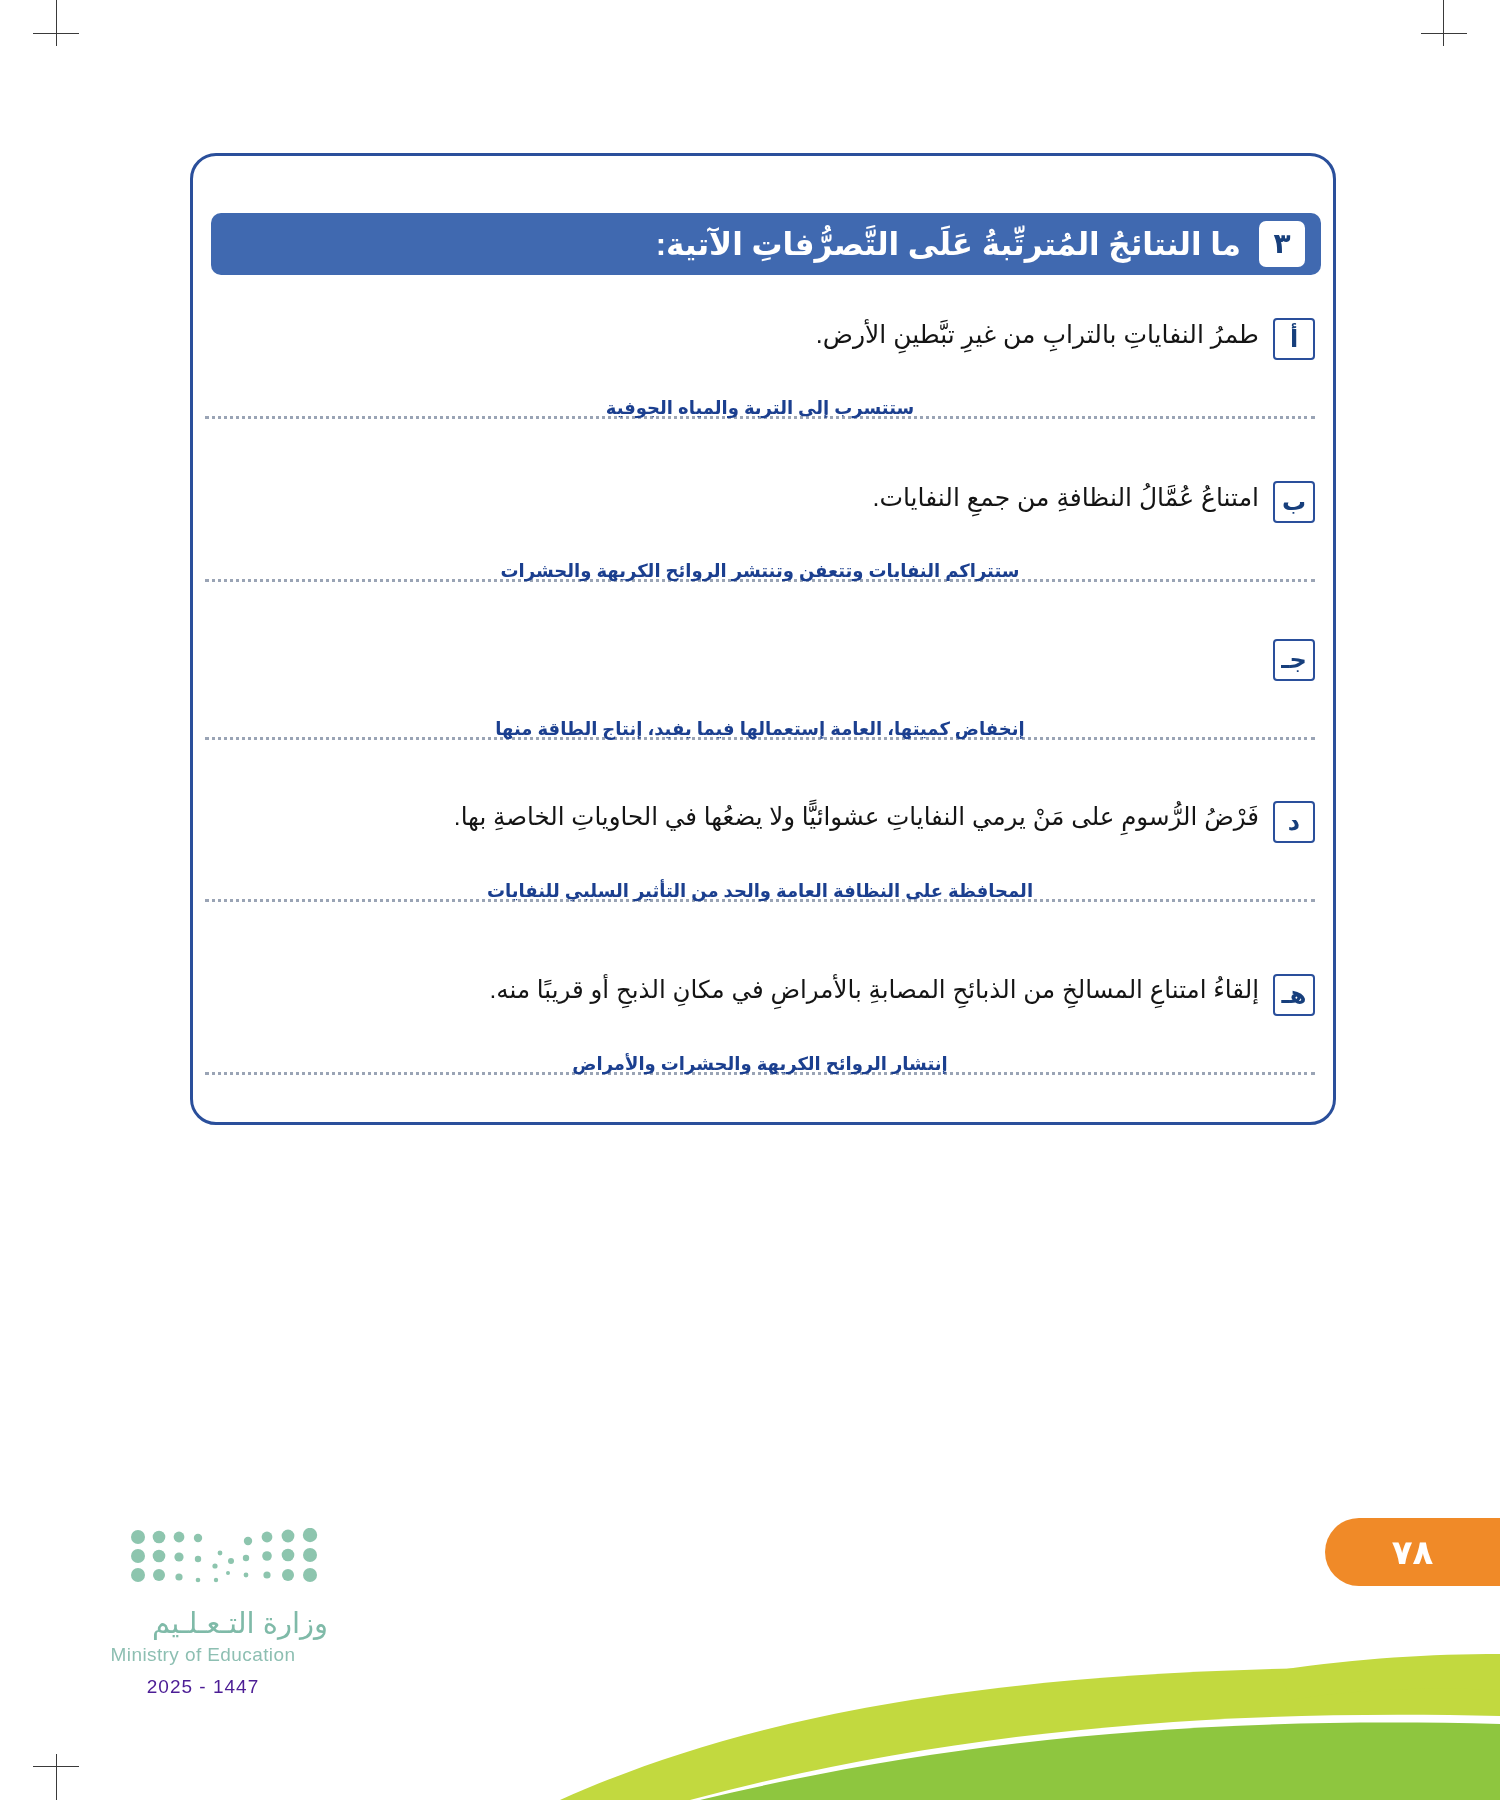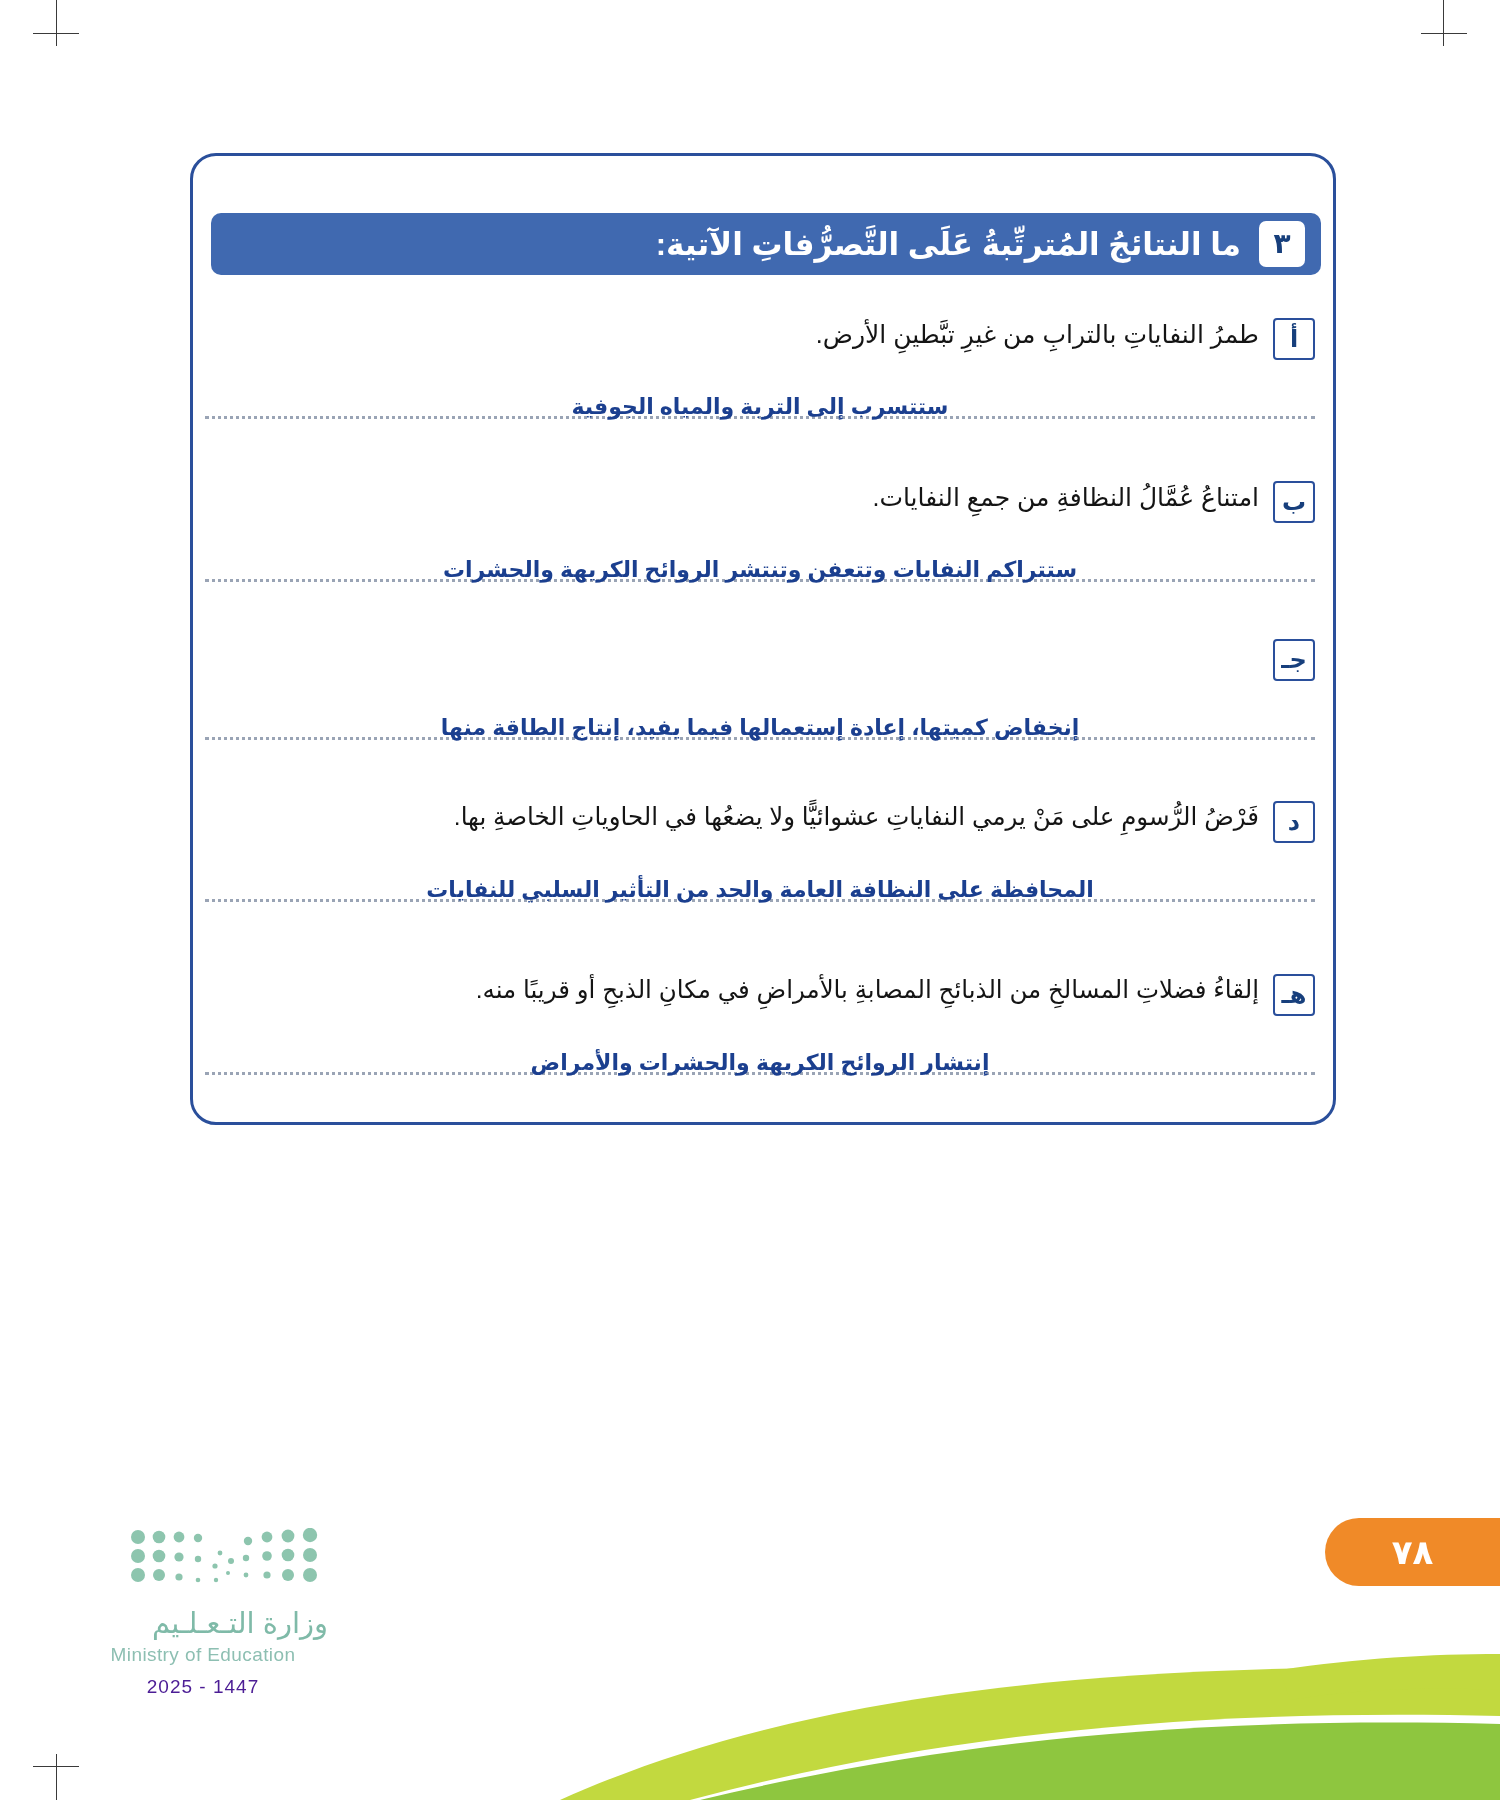--- a/index.html
+++ b/index.html
@@ -137,21 +137,21 @@
     display: flex;
     align-items: flex-end;
     justify-content: center;
     overflow: visible;
   }
   .answer-text {
     position: relative;
     bottom: -3px;
     background: transparent;
     color: #1b3f8f;
-    font-size: 22px;
+    font-size: 18px;
     font-weight: bold;
     line-height: 1.1;
     white-space: nowrap;
     padding: 0 6px;
   }
 
   
   .page-tab {
     position: absolute;
     left: 1325px;
@@ -251,38 +251,38 @@
     <div class="answer-line">
       <span class="answer-text">ستتراكم النفايات وتتعفن وتنتشر الروائح الكريهة والحشرات</span>
     </div>
   </div>
 
   <div class="item" style="top:483px;">
     <div class="item-row">
       <div class="item-letter">جـ</div>
     </div>
     <div class="answer-line">
-      <span class="answer-text">إنخفاض كميتها، إعادة إستعمالها فيما يفيد، إنتاج الطاقة منها</span>
+      <span class="answer-text">إنخفاض كميتها، العامة إستعمالها فيما يفيد، إنتاج الطاقة منها</span>
     </div>
   </div>
 
   <div class="item" style="top:645px;">
     <div class="item-row">
       <div class="item-letter">د</div>
       <div class="item-text wide">فَرْضُ الرُّسومِ على مَنْ يرمي النفاياتِ عشوائيًّا ولا يضعُها في الحاوياتِ الخاصةِ بها.</div>
     </div>
     <div class="answer-line">
       <span class="answer-text">المحافظة على النظافة العامة والحد من التأثير السلبي للنفايات</span>
     </div>
   </div>
 
   <div class="item" style="top:818px;">
     <div class="item-row">
       <div class="item-letter">هـ</div>
-      <div class="item-text wide">إلقاءُ فضلاتِ المسالخِ من الذبائحِ المصابةِ بالأمراضِ في مكانِ الذبحِ أو قريبًا منه.</div>
+      <div class="item-text wide">إلقاءُ امتناعِ المسالخِ من الذبائحِ المصابةِ بالأمراضِ في مكانِ الذبحِ أو قريبًا منه.</div>
     </div>
     <div class="answer-line">
       <span class="answer-text">إنتشار الروائح الكريهة والحشرات والأمراض</span>
     </div>
   </div>
 
 </div>
 
 <div class="page-tab">
   <span>٧٨</span>

